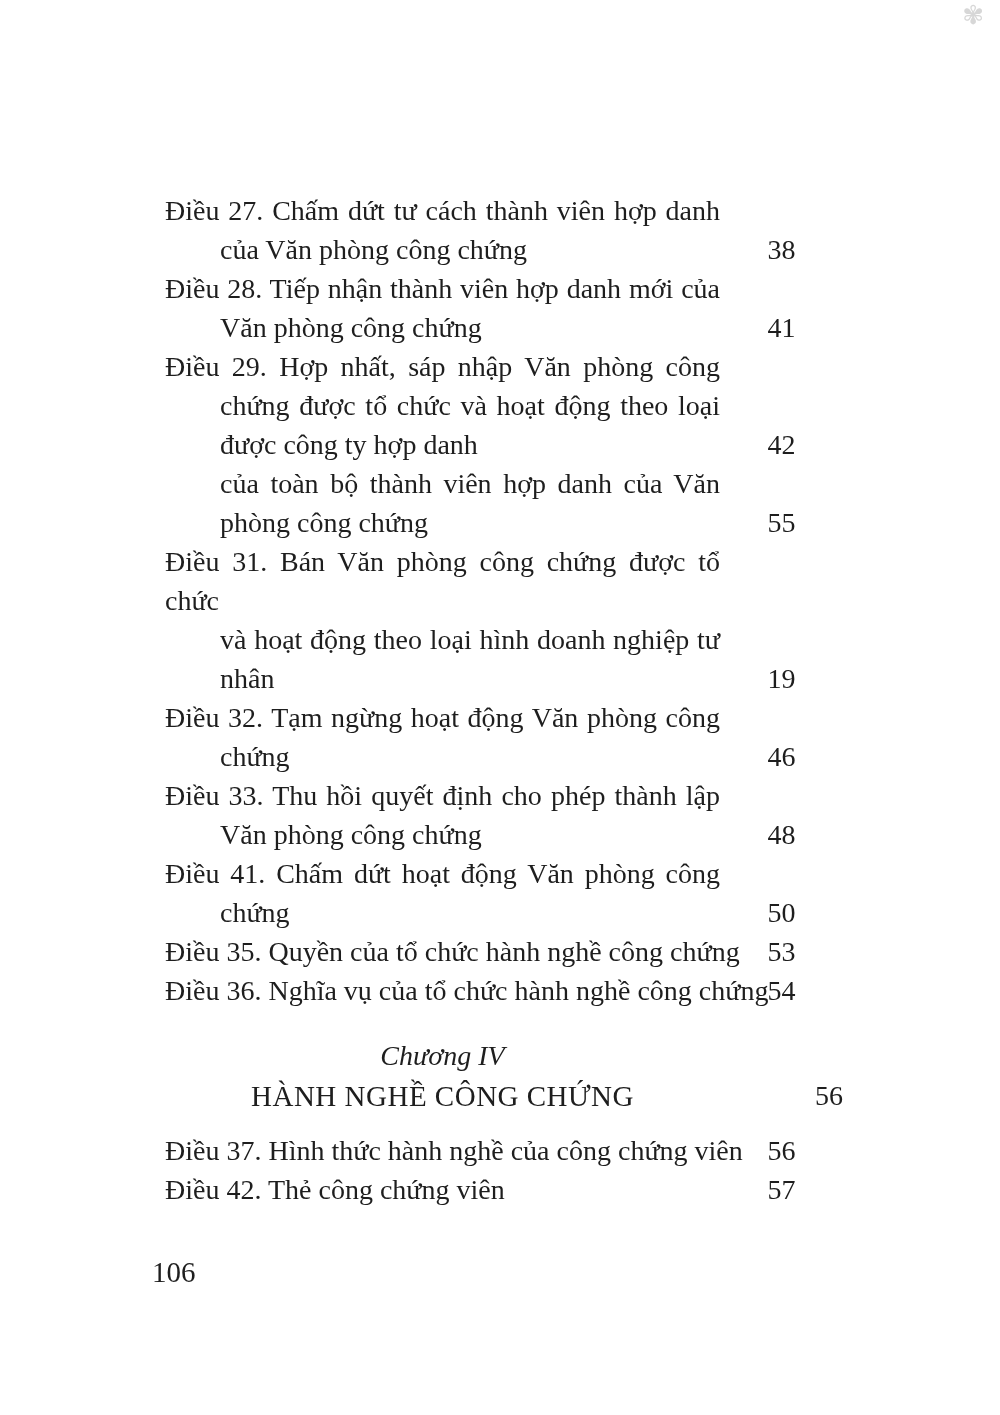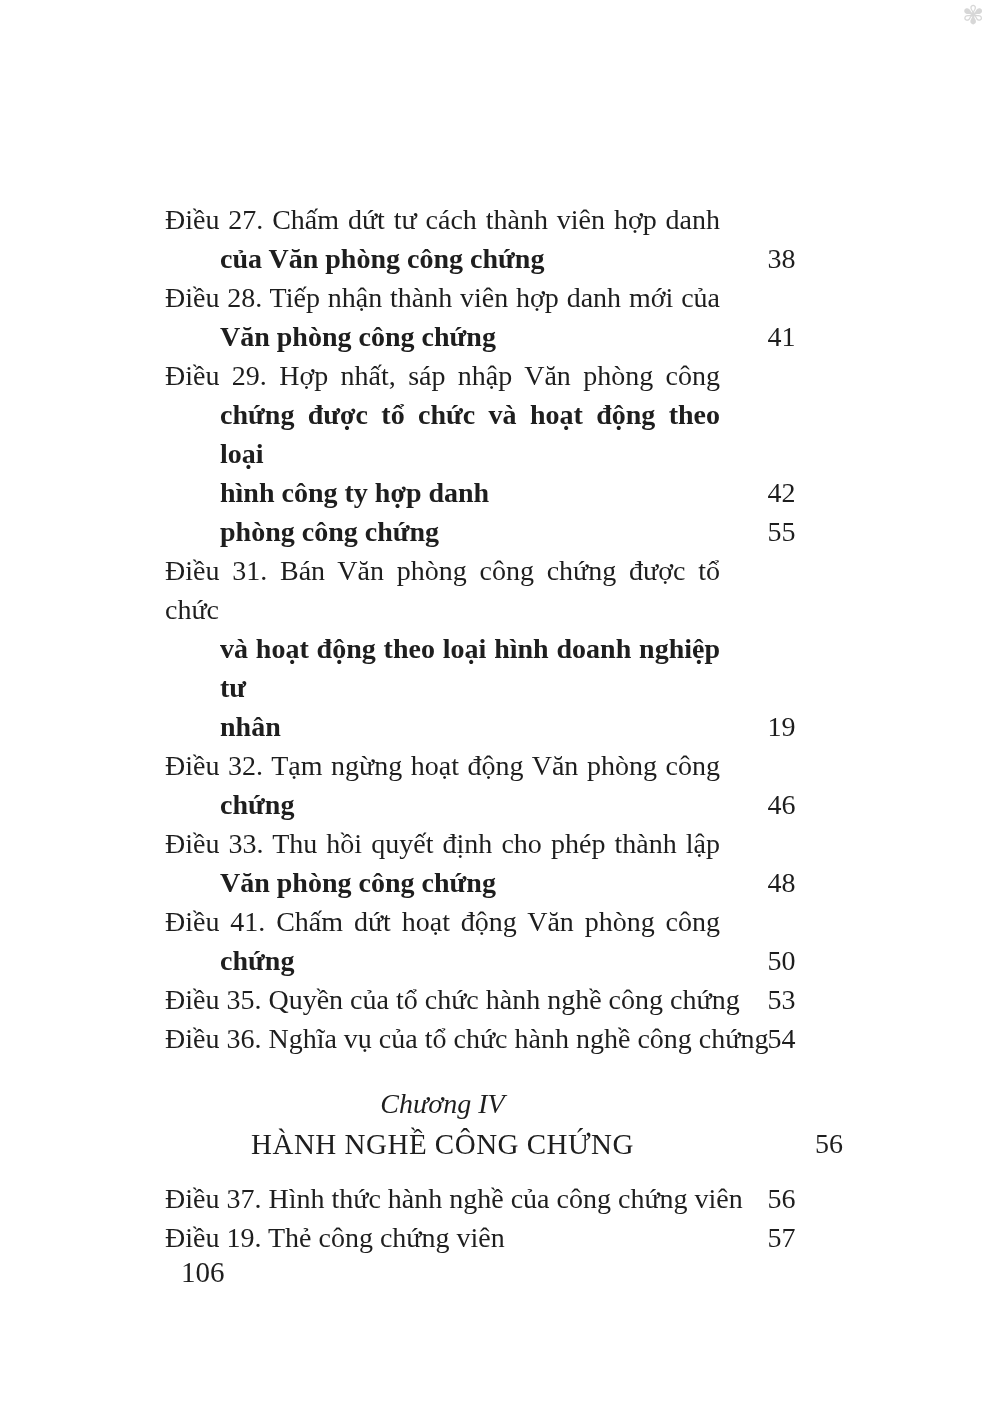--- a/index.html
+++ b/index.html
@@ -21,21 +21,21 @@
     right: 16px;
     font-family: "DejaVu Sans", sans-serif;
     font-size: 26px;
     line-height: 26px;
     color: #d7d7d7;
     user-select: none;
   }
   .content {
     position: absolute;
     left: 165px;
-    top: 200px;
+    top: 191px;
     width: 678px;
   }
   .toc-row {
     display: flex;
     align-items: flex-end;
   }
   .toc-text {
     width: 555px;
     flex: 0 0 555px;
   }
@@ -47,21 +47,20 @@
   .toc-line.j {
     text-align: justify;
     text-align-last: justify;
   }
   .toc-line.last {
     text-align: left;
     white-space: nowrap;
   }
   .toc-line.cont {
     padding-left: 55px;
-    font-weight: bold;
   }
   .toc-page {
     flex: 1 1 auto;
     text-align: center;
     font-size: 28px;
     line-height: 39px;
     align-self: flex-end;
   }
   .chapter-block {
     margin-top: 26px;
@@ -88,21 +87,21 @@
     text-align: right;
     font-size: 28px;
     line-height: 42px;
     align-self: flex-end;
   }
   .after-chapter {
     margin-top: 14px;
   }
   .page-footer {
     position: absolute;
-    left: 181px;
+    left: 152px;
     top: 1253px;
     font-size: 29px;
     line-height: 39px;
   }
 </style>
 </head>
 <body>
 
 <div class="corner-icon">✾</div>
 
@@ -120,26 +119,27 @@
         <div class="toc-text">
           <div class="toc-line j">Điều 28. Tiếp nhận thành viên hợp danh mới của</div>
           <div class="toc-line last cont">Văn phòng công chứng</div>
         </div>
         <div class="toc-page">41</div>
       </div>
       <div class="toc-row">
         <div class="toc-text">
           <div class="toc-line j">Điều 29. Hợp nhất, sáp nhập Văn phòng công</div>
           <div class="toc-line j cont">chứng được tổ chức và hoạt động theo loại</div>
-          <div class="toc-line last cont">hình công ty hợp danh</div>
+          <div class="toc-line last cont">được công ty hợp danh</div>
         </div>
         <div class="toc-page">42</div>
       </div>
       <div class="toc-row">
         <div class="toc-text">
+          <div class="toc-line j cont">của toàn bộ thành viên hợp danh của Văn</div>
           <div class="toc-line last cont">phòng công chứng</div>
         </div>
         <div class="toc-page">55</div>
       </div>
       <div class="toc-row">
         <div class="toc-text">
           <div class="toc-line j">Điều 31. Bán Văn phòng công chứng được tổ chức</div>
           <div class="toc-line j cont">và hoạt động theo loại hình doanh nghiệp tư</div>
           <div class="toc-line last cont">nhân</div>
         </div>
@@ -190,21 +190,21 @@
 
   <div id="toc-after" class="after-chapter">
       <div class="toc-row">
         <div class="toc-text">
           <div class="toc-line last">Điều 37. Hình thức hành nghề của công chứng viên</div>
         </div>
         <div class="toc-page">56</div>
       </div>
       <div class="toc-row">
         <div class="toc-text">
-          <div class="toc-line last">Điều 19. Thẻ công chứng viên</div>
+          <div class="toc-line last">Điều 42. Thẻ công chứng viên</div>
         </div>
         <div class="toc-page">57</div>
       </div>
     </div>
 
 </div>
 
 <div class="page-footer">106</div>
 
 </body></html>

